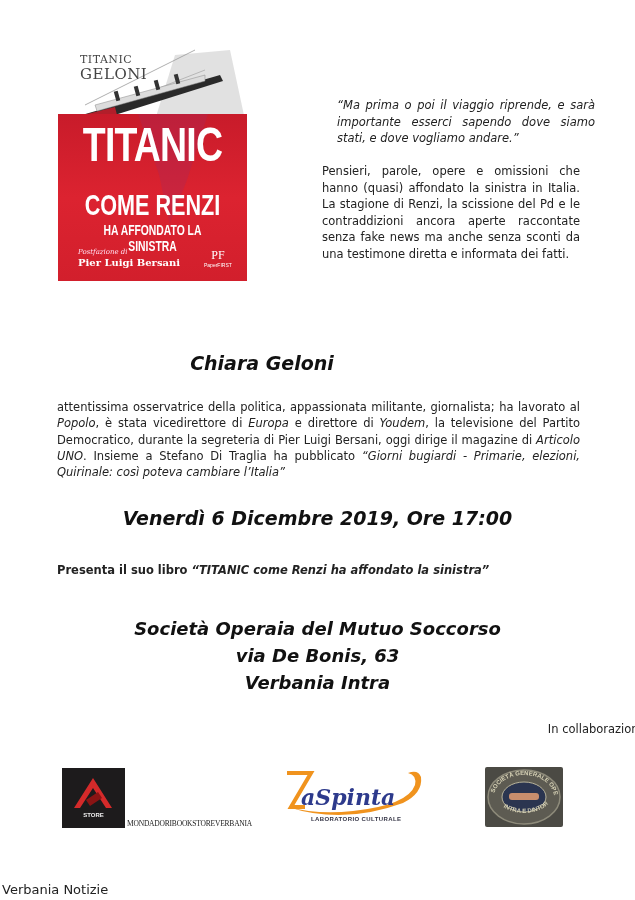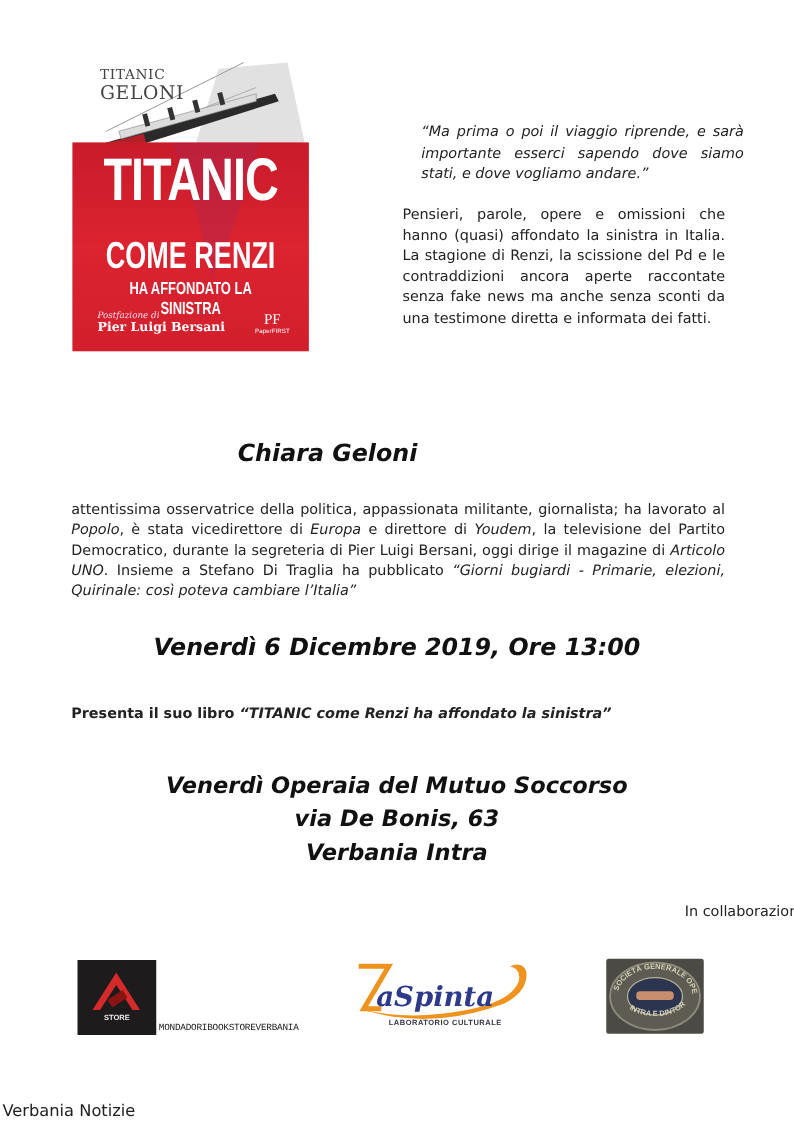--- a/index.html
+++ b/index.html
@@ -39,21 +39,21 @@
 
     .present { left: 57px; top: 563px; font-size: 11.5px; color: #222; font-weight: bold; }
     .present i { font-style: italic; }
 
     .venue { left: 0; width: 635px; top: 615px; text-align: center; font-size: 18px; font-weight: bold; font-style: italic; line-height: 27px; color: #111; }
 
     .collab { left: 0; width: 635px; top: 722px; text-align: right; font-size: 11.5px; color: #222; padding-left: 35px; }
 
     
     .mond { left: 62px; top: 768px; width: 63px; height: 60px; background: #1d1b1c; }
-    .mond-label { left: 127px; top: 819px; font-size: 7.5px; color: #222; letter-spacing: -0.2px; font-family: Liberation Mono, monospace; }
+    .mond-label { left: 127px; top: 819px; font-size: 7.5px; color: #222; letter-spacing: -0.2px; font-family: Liberation Serif, serif; }
     .mond .store { position:absolute; left:0; right:0; bottom: 10px; text-align:center; color:#eee; font-family:"Liberation Sans", sans-serif; font-weight:bold; font-size: 6px; }
 
     .spinta { left: 283px; top: 765px; width: 145px; height: 65px; }
     .spinta-sub { position:absolute; left: 28px; top: 51px; font-family: "Liberation Sans", sans-serif; font-weight: bold; font-size: 6px; color:#334; letter-spacing: 0.4px; }
 
     .soms { left: 485px; top: 767px; width: 78px; height: 60px; background: #4b4a44; border-radius: 2px; overflow: hidden; }
 
     .footer { left: 2px; top: 882px; font-size: 13px; color: #222; font-family: "DejaVu Sans", sans-serif; text-align: right; }
   </style>
 </head>
@@ -91,26 +91,26 @@
   </div>
 </div>
 
 <div class="abs quote">“Ma prima o poi il viaggio riprende, e sarà importante esserci sapendo dove siamo stati, e dove vogliamo andare.”</div>
 <div class="abs blurb">Pensieri, parole, opere e omissioni che hanno (quasi) affondato la sinistra in Italia. La stagione di Renzi, la scissione del Pd e le contraddizioni ancora aperte raccontate senza fake news ma anche senza sconti da una testimone diretta e informata dei fatti.</div>
 
 <div class="abs author-name">Chiara Geloni</div>
 
 <div class="abs bio"><span>attentissima osservatrice della politica, appassionata militante,  giornalista; ha lavorato al </span><i>Popolo</i><span>, è stata vicedirettore di </span><i>Europa</i><span> e direttore di </span><i>Youdem</i><span>, la televisione del Partito Democratico, durante la segreteria di Pier Luigi Bersani, oggi dirige il magazine di </span><i>Articolo UNO</i><span>. Insieme a Stefano Di Traglia ha pubblicato  </span><i>“Giorni bugiardi - Primarie, elezioni, Quirinale: così poteva cambiare l’Italia”</i></div>
 
-<div class="abs date">Venerdì 6 Dicembre 2019, Ore 13:00</div>
+<div class="abs date">Venerdì 6 Dicembre 2019, Ore 17:00</div>
 
 <div class="abs present"><span>Presenta il suo libro </span><i>“TITANIC come Renzi ha affondato la sinistra”</i></div>
 
 <div class="abs venue">
-  <div>Venerdì Operaia del Mutuo Soccorso</div>
+  <div>Società Operaia del Mutuo Soccorso</div>
   <div>via De Bonis, 63</div>
   <div>Verbania Intra</div>
 </div>
 
 <div class="abs collab">In collaborazione con</div>
 
 <div class="abs mond">
   <svg width="63" height="60" viewBox="0 0 63 60">
     <polygon points="31,10 50,40 44,40 31,20 18,40 12,40" fill="#d42a2a"></polygon>
     <polygon points="24,32 36,24 40,30 28,38" fill="#8a1414"></polygon>

